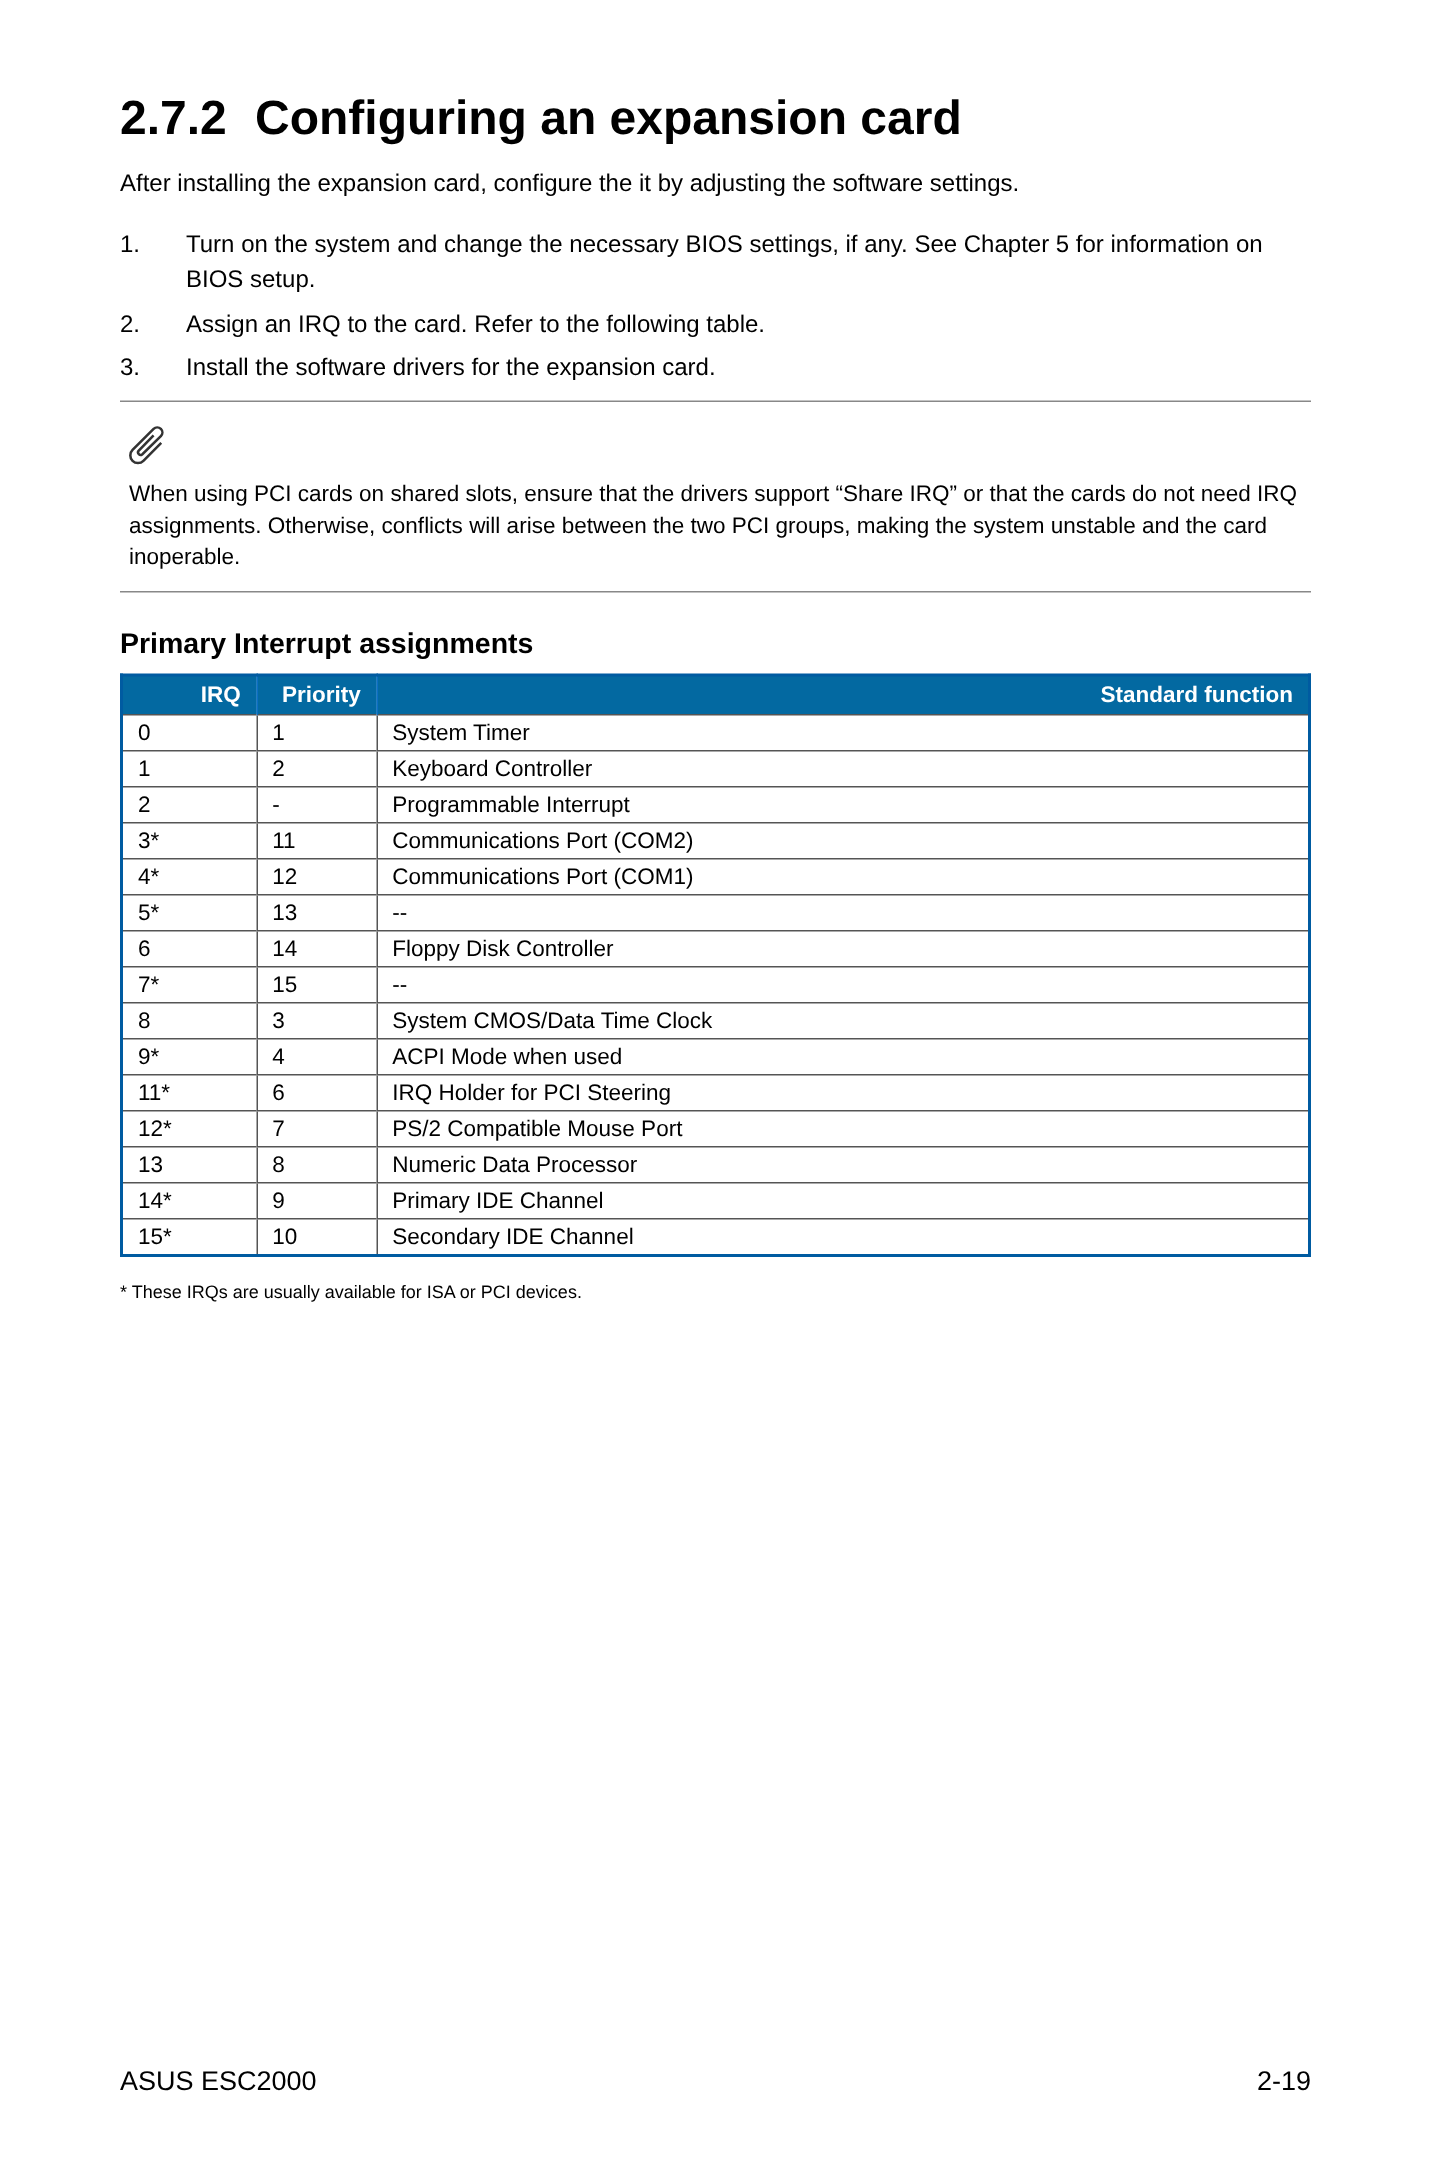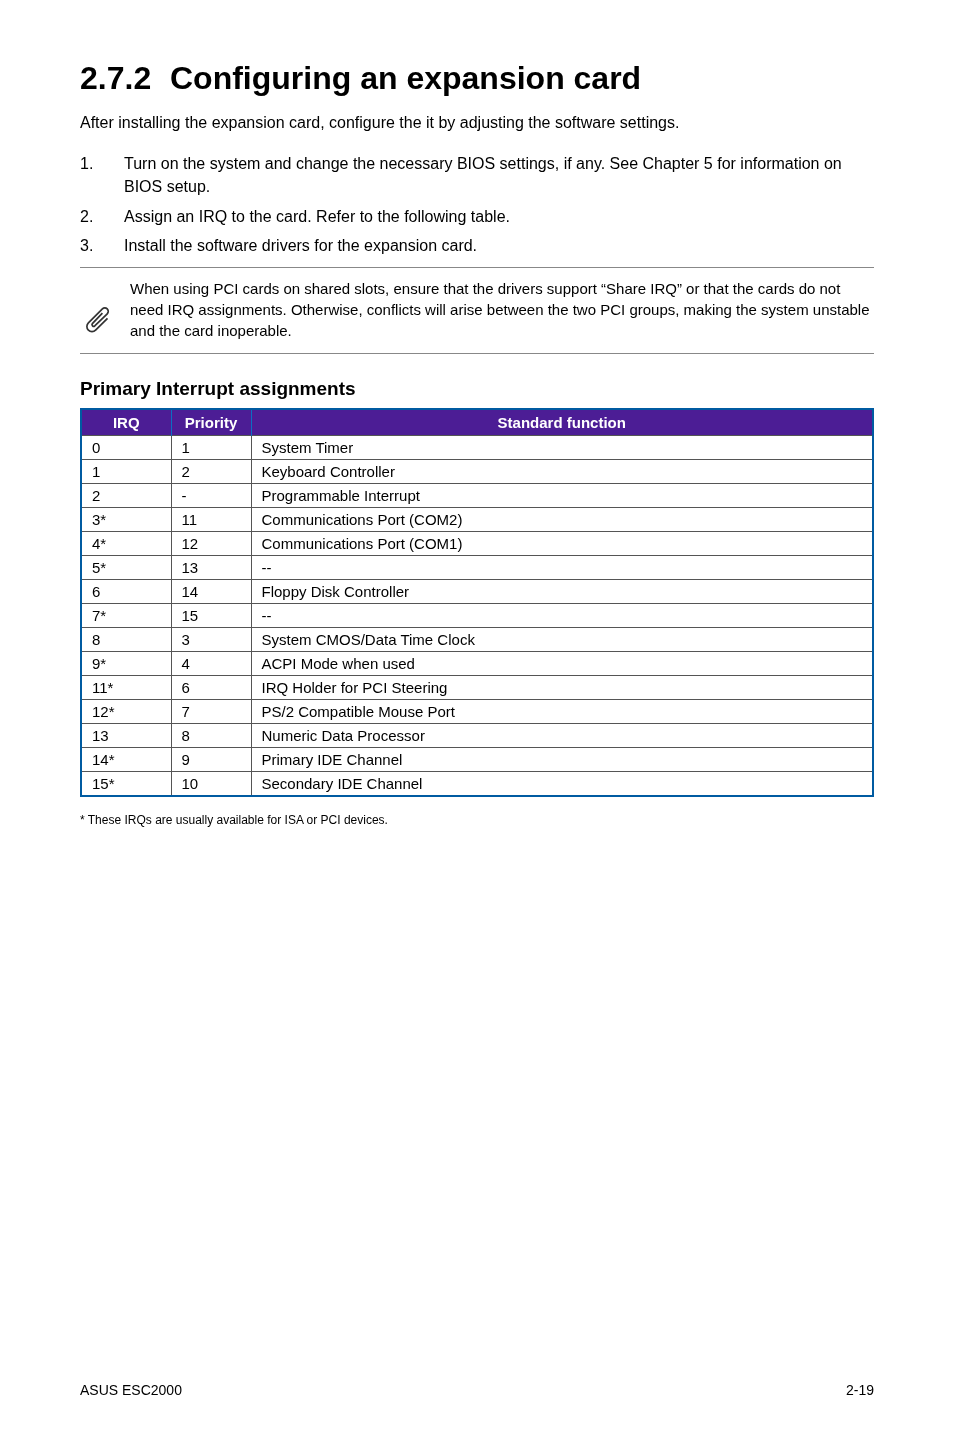--- a/index.html
+++ b/index.html
@@ -25,67 +25,68 @@
     display: flex;
     font-size: 16px;
     line-height: 1.45;
     margin-bottom: 6px;
   }
   ol.steps li .marker { width: 44px; flex-shrink: 0; }
   ol.steps li .text { flex: 1; }
 
   .note-block {
     display: flex;
-    align-items: flex-end;
+    align-items: flex-start;
     border-top: 1px solid #888;
     border-bottom: 1px solid #888;
     padding: 10px 0 12px 0;
     margin: 6px 0 24px 0;
+    flex-direction: column;
   }
   .note-icon {
     width: 44px;
     flex-shrink: 0;
     padding-top: 2px;
     padding-left: 2px;
   }
   .note-icon svg { width: 34px; height: 34px; }
   .note-text { flex: 1; font-size: 15px; line-height: 1.4; padding-left: 6px; }
 
   h3.sub-title { font-size: 19px; font-weight: bold; margin-bottom: 8px; }
 
   table.irq {
     width: 100%;
     border-collapse: collapse;
     border: 2px solid #005ba1;
     font-size: 15px;
   }
   table.irq thead th {
-    background: #4c1d95;
+    background: #0369a1;
     color: #fff;
-    text-align: center;
+    text-align: right;
     font-weight: bold;
     padding: 4px 10px;
     border-right: 1px solid #0b6fc2;
   }
   table.irq tbody td {
     padding: 3px 10px;
     border-top: 1px solid #555;
     border-right: 1px solid #555;
   }
   table.irq tbody td:last-child,
   table.irq thead th:last-child { border-right: none; }
   .col-irq { width: 90px; }
   .col-pri { width: 80px; }
 
   p.footnote { font-size: 12px; font-weight: normal; margin-top: 16px; }
 
   .footer {
     display: flex;
     justify-content: space-between;
-    font-size: 14px;
+    font-size: 18px;
     margin-top: auto;
     padding-top: 30px;
   }
 </style>
 </head>
 <body>
 
 <div class="content">
 
   <h2 class="section-title">

